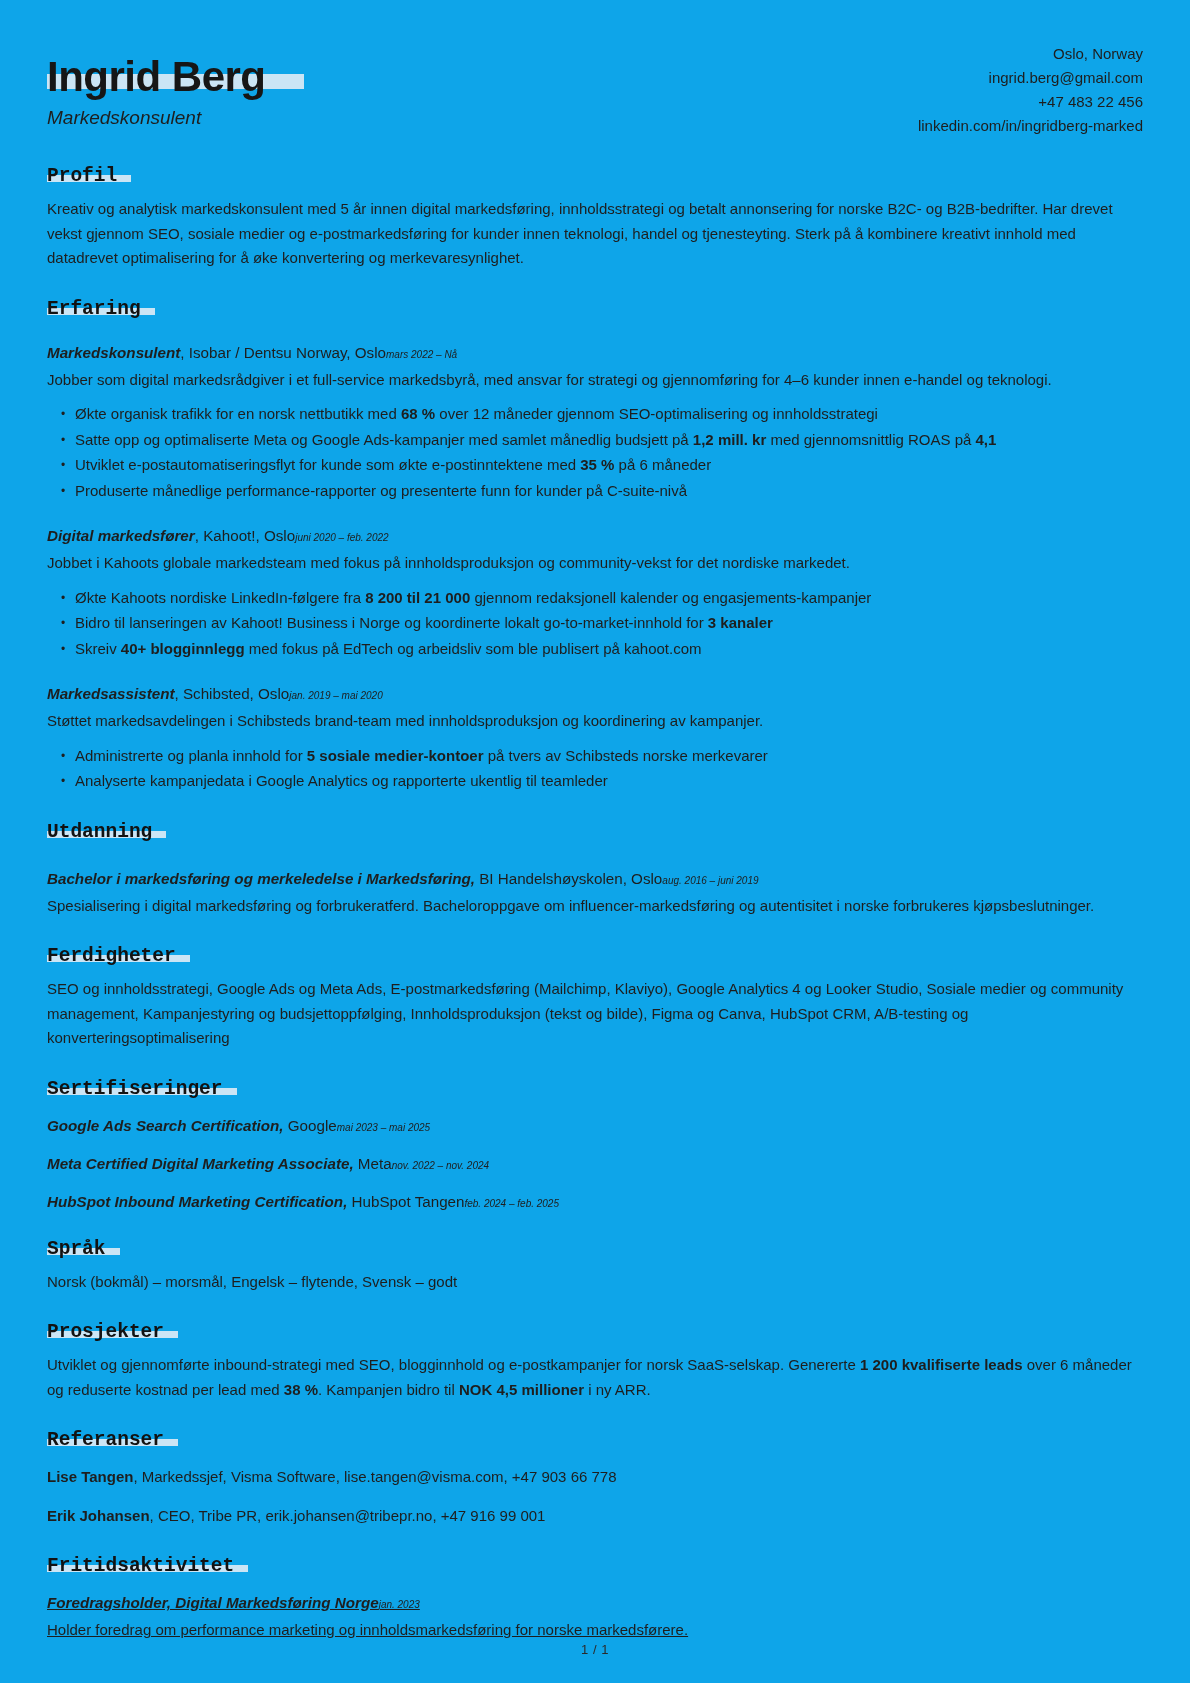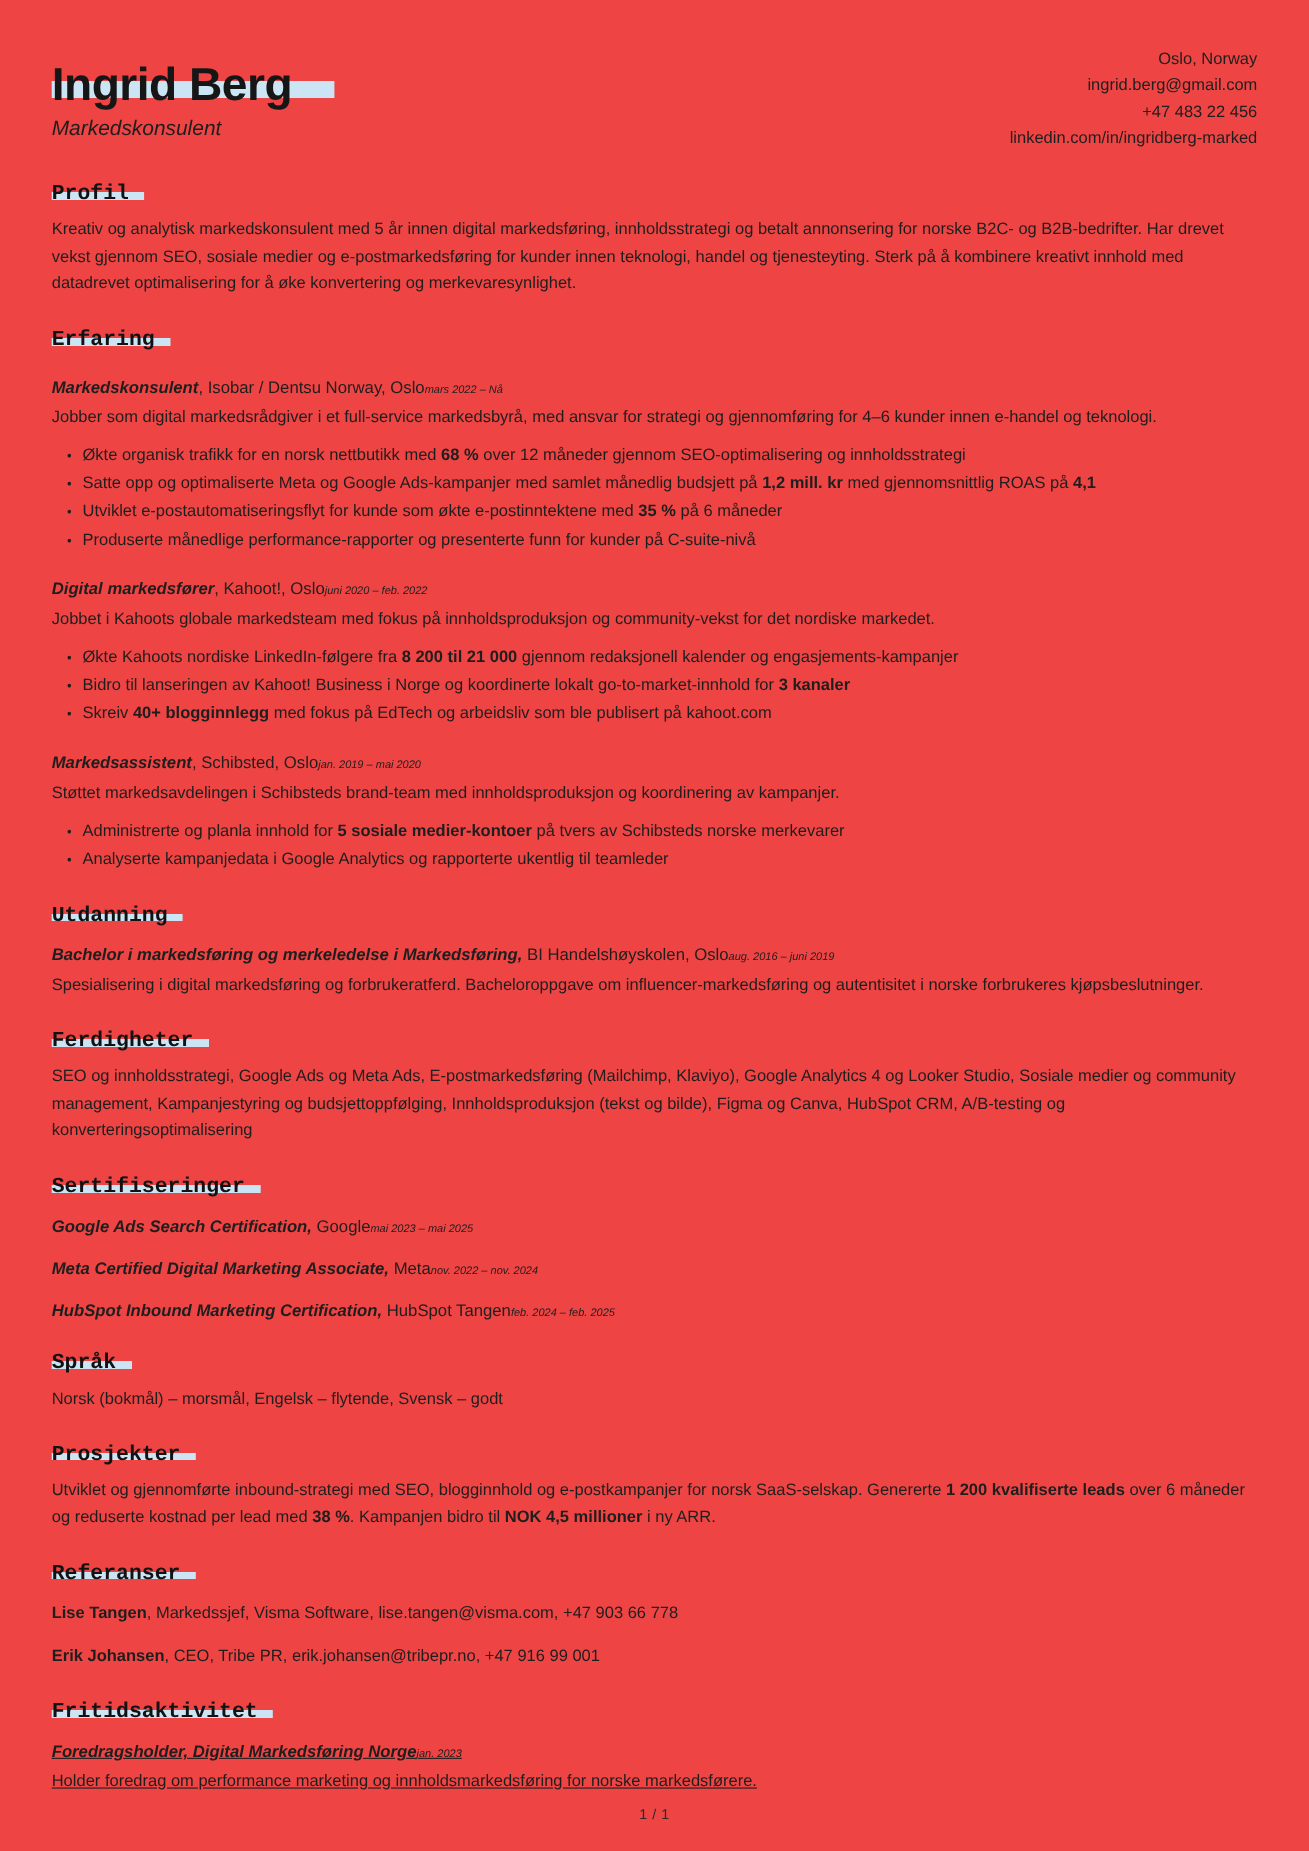--- a/index.html
+++ b/index.html
@@ -7,21 +7,21 @@
   html, body { background: #ffffff; }
   body {
     font-family: "Liberation Sans", "DejaVu Sans", sans-serif;
     color: #1e1e1e;
   }
   .page {
     position: relative;
     width: 1190px;
     height: 1683px;
     margin: 0 auto;
-    background: #ef4444;
+    background: #0ea5e9;
     padding: 40px 47px 0 47px;
     overflow: hidden;
   }
   
   .header { display: flex; justify-content: space-between; align-items: flex-start; }
   .h-name {
     font-size: 42px;
     font-weight: 700;
     letter-spacing: -0.5px;
     color: #161616;
@@ -151,21 +151,21 @@
       <p class="body-text summary">Støttet markedsavdelingen i Schibsteds brand-team med innholdsproduksjon og koordinering av kampanjer.</p>
       <ul class="bullets">
         <li><span>Administrerte og planla innhold for </span><span class="b">5 sosiale medier-kontoer</span><span> på tvers av Schibsteds norske merkevarer</span></li>
         <li><span>Analyserte kampanjedata i Google Analytics og rapporterte ukentlig til teamleder</span></li>
       </ul>
     </div>
   </div>
 
   <div>
     <h2 class="sec-head"><span class="hl hl-head">Utdanning</span></h2>
-    <div class="entry" style="margin-top:14px;">
+    <div class="entry" style="margin-top:24px;">
       <div class="entry-row">
         <div class="entry-title"><span class="ti">Bachelor i markedsføring og merkeledelse i Markedsføring,</span><span> BI Handelshøyskolen, Oslo</span></div>
         <div class="dates">aug. 2016 – juni 2019</div>
       </div>
       <p class="body-text summary justified">Spesialisering i digital markedsføring og forbrukeratferd. Bacheloroppgave om influencer-markedsføring og autentisitet i norske forbrukeres kjøpsbeslutninger.</p>
     </div>
   </div>
 
   <div>
     <h2 class="sec-head"><span class="hl hl-head">Ferdigheter</span></h2>

